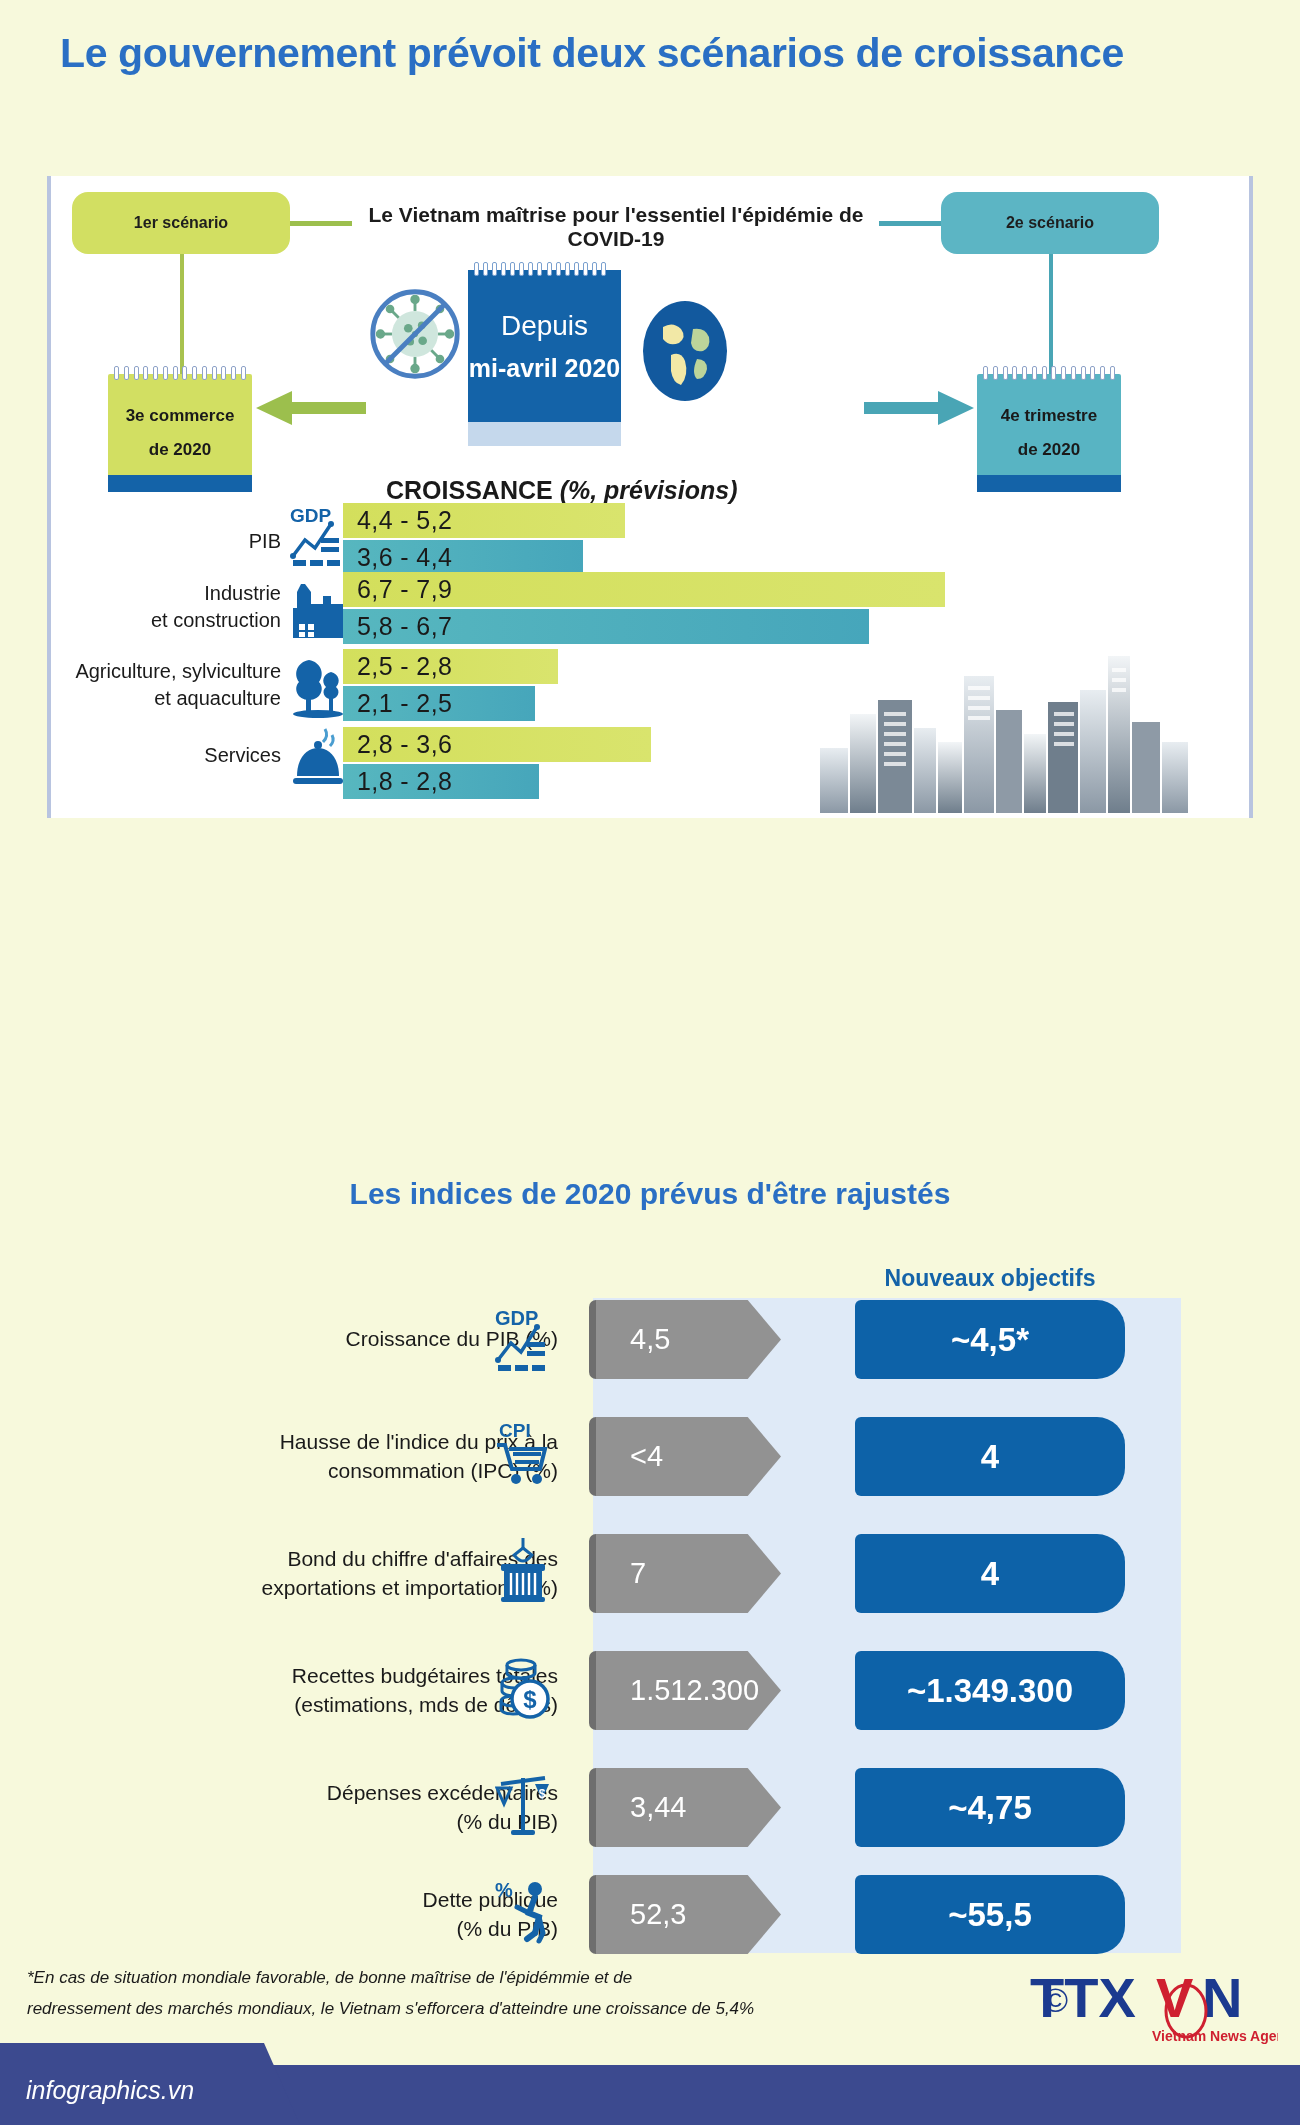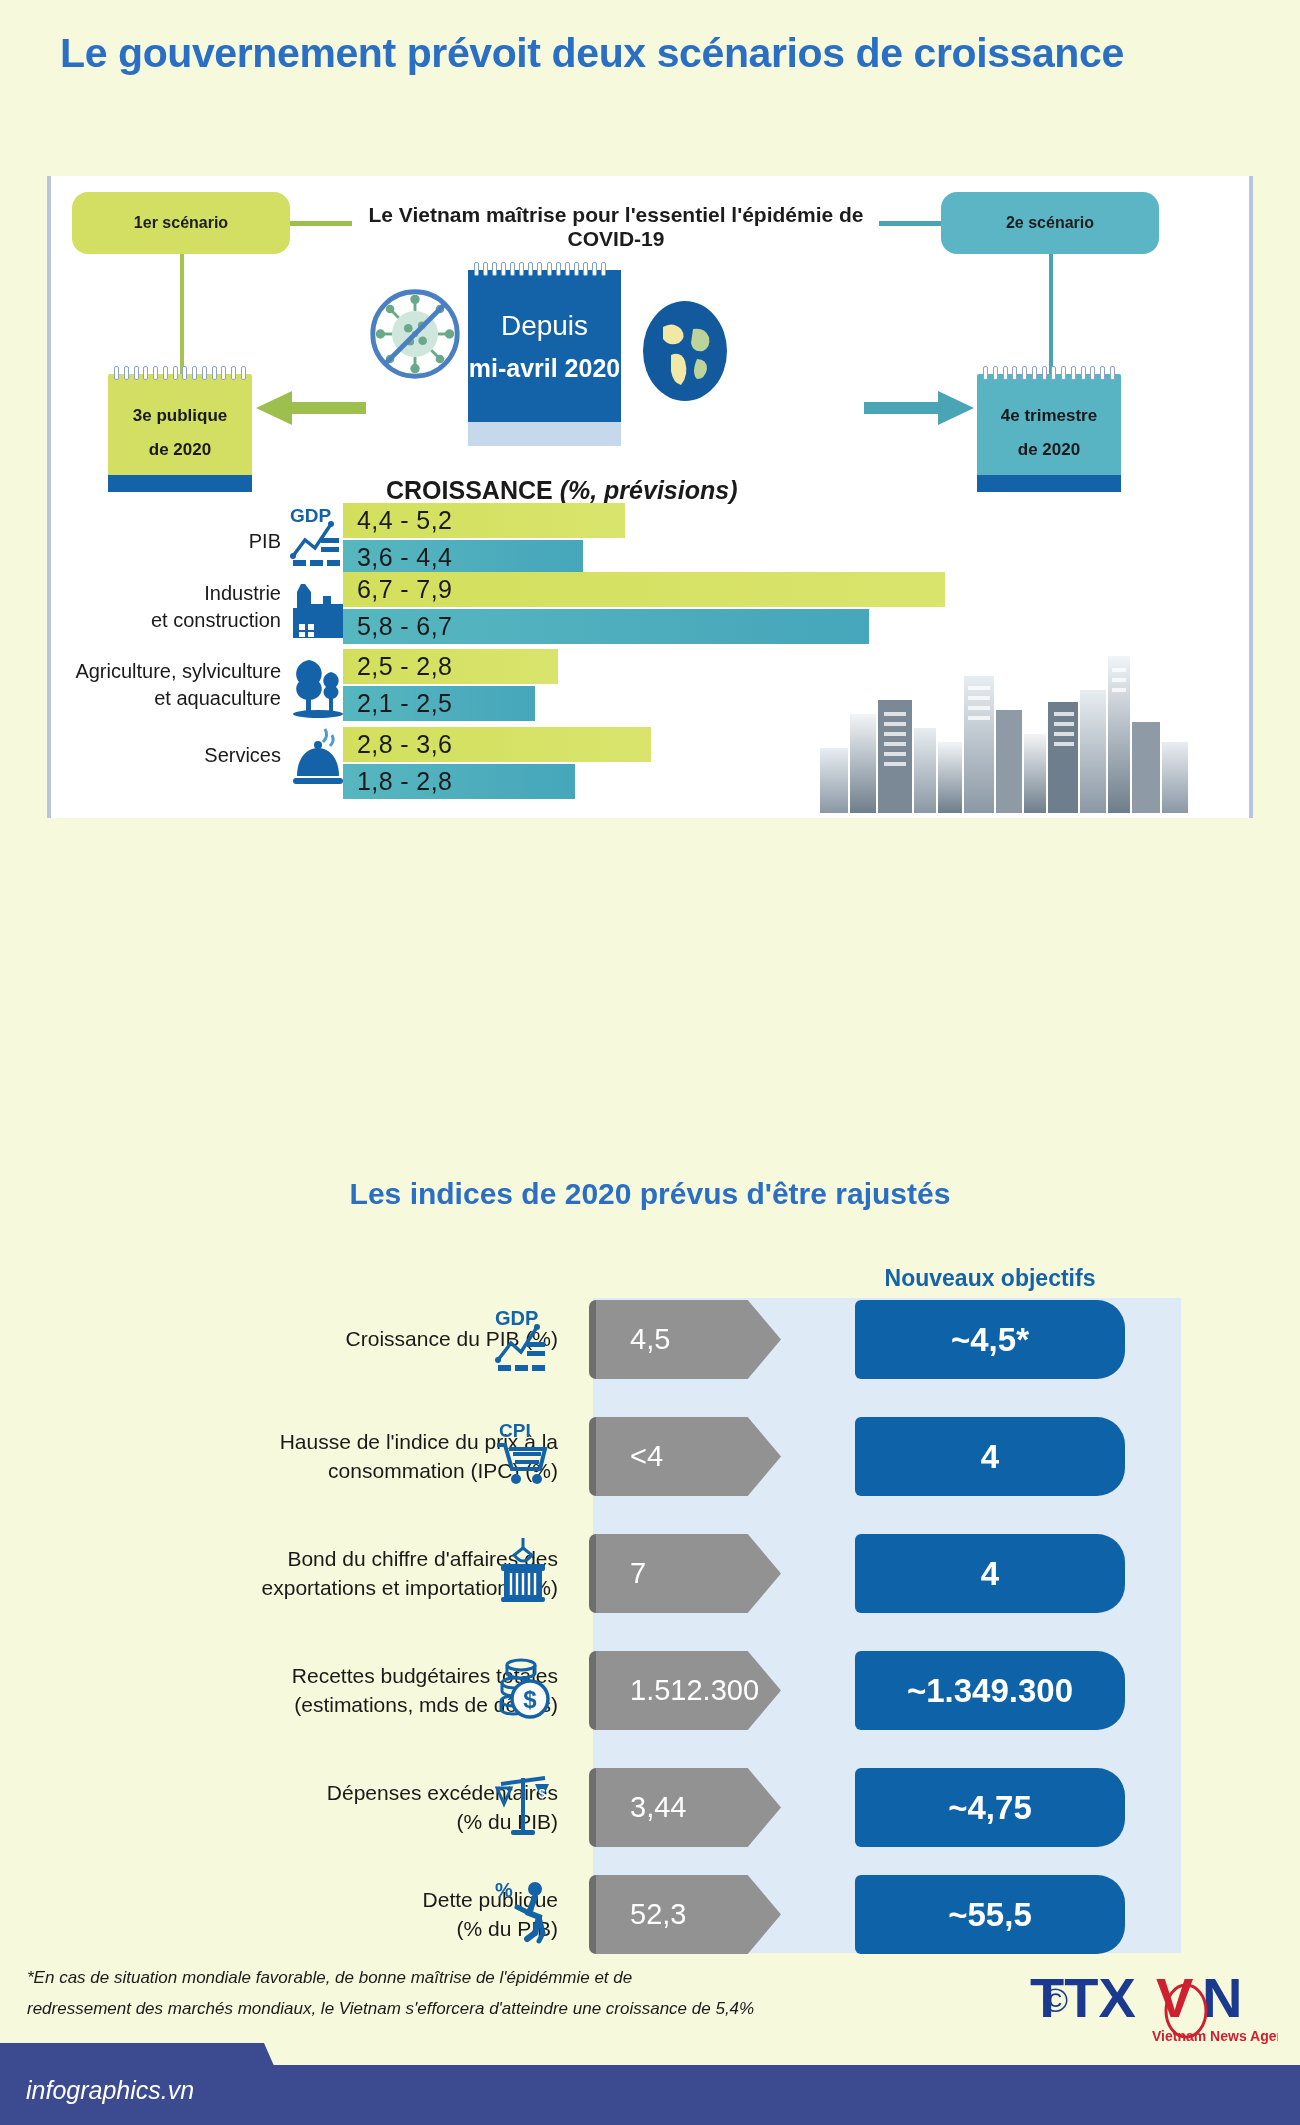--- a/index.html
+++ b/index.html
@@ -257,21 +257,21 @@
         <i></i>
         <i></i>
         <i></i>
         <i></i>
         <i></i>
         <i></i>
         <i></i>
         <i></i>
         <i></i>
     </div>
-    <div>3e publique</div>
+    <div>3e commerce</div>
     <div>de 2020</div>
     <div class="foot"></div>
   </div>
 
   <div class="cal" id="cal-q4">
     <div class="rings">
       <i></i>
         <i></i>
         <i></i>
         <i></i>
@@ -402,21 +402,21 @@
   <div class="bar-row">
     <div class="bar-label" style="left:100px; top:566px; width:130px;">Services</div>
     <svg class="bar-icon" style="left:238px;top:552px;" viewBox="0 0 58 64">
       <path d="M8 48 C8 30 18 20 29 20 C40 20 50 30 50 48 Z" fill="#1463a8"></path>
       <circle cx="29" cy="17" r="4" fill="#1463a8"></circle>
       <rect x="4" y="50" width="50" height="6" rx="3" fill="#1463a8"></rect>
       <path d="M34 14 q6 -6 2 -13" stroke="#4a9dd0" stroke-width="3" fill="none"></path>
       <path d="M41 18 q5 -5 2 -11" stroke="#4a9dd0" stroke-width="3" fill="none"></path>
     </svg>
     <div class="bar green" style="left:292px; top:551px; width:308px;">2,8 - 3,6</div>
-    <div class="bar teal" style="left:292px; top:588px; width:232px;">1,8 - 2,8</div>
+    <div class="bar teal" style="left:292px; top:588px; width:196px;">1,8 - 2,8</div>
   </div>
 
 </div>
 
 <div id="section2-title">Les indices de 2020 prévus d'être rajustés</div>
 <div id="col-head-old">Objectifs précédents</div>
 <div id="col-head-new">Nouveaux objectifs</div>
 <div id="rail"></div>
 
 <div class="trow" style="top:1300px;">

